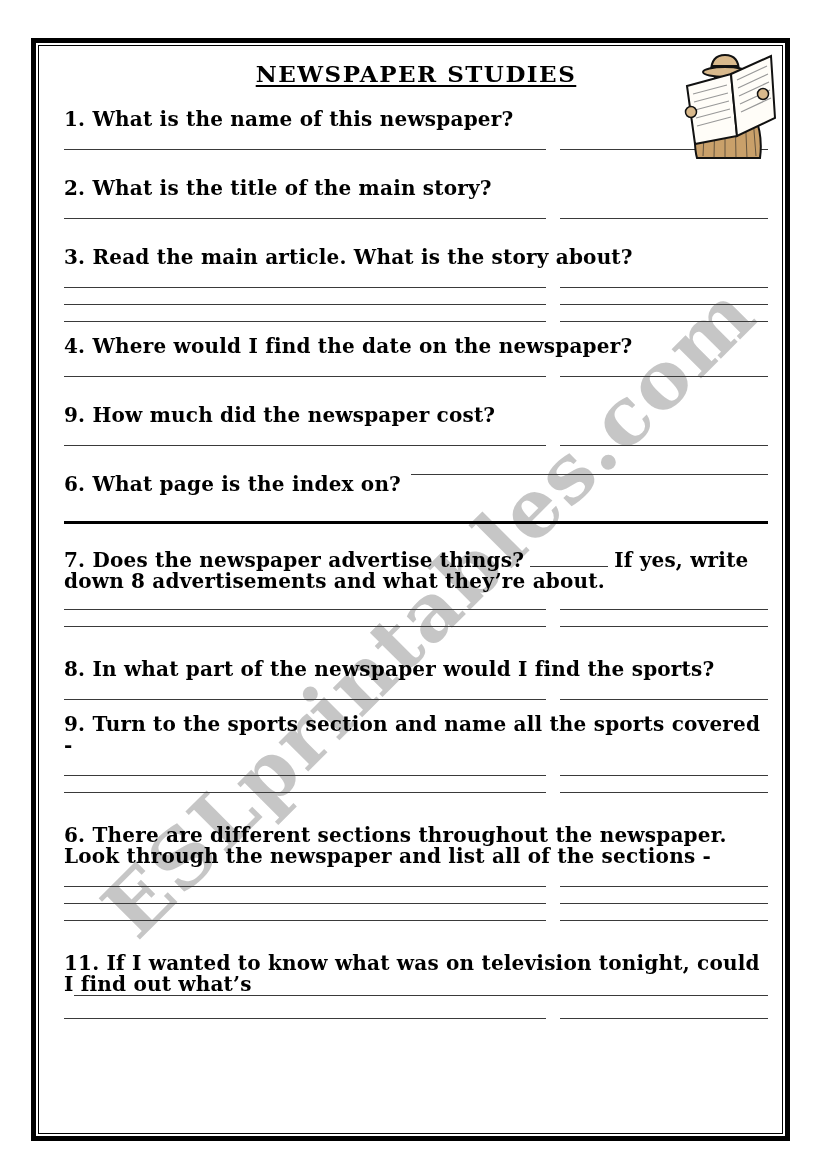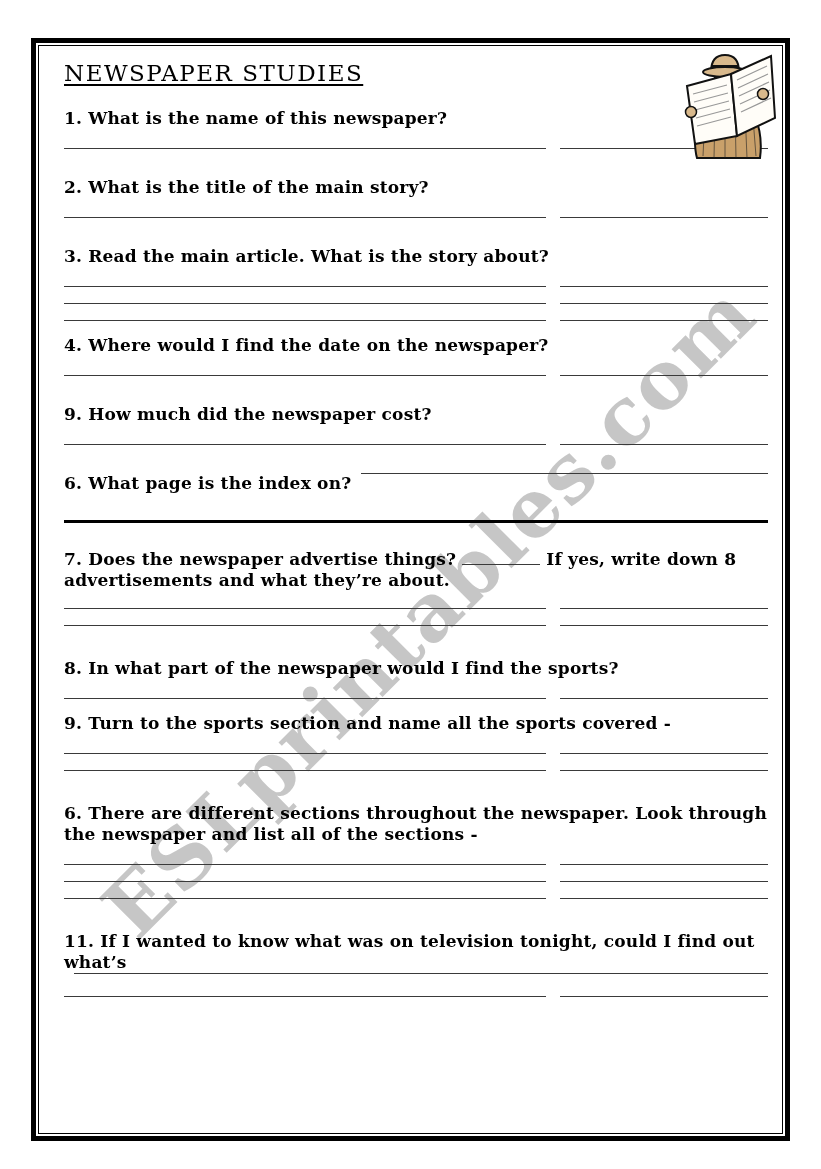--- a/index.html
+++ b/index.html
@@ -24,28 +24,29 @@
   .inner {
     width: 100%; height: 100%;
     border: 1px solid #000;
     padding: 10px 14px 0 25px;
     position: relative;
     overflow: hidden;
   }
   .content { position: relative; z-index: 1; }
   .title {
     margin: 4px 0 0 0;
+    text-align: center;
     font-size: 23px;
-    font-weight: normal;
+    font-weight: bold;
     letter-spacing: 1.5px;
     text-decoration: underline;
     text-underline-offset: 3px;
   }
   .q {
-    font-size: 17px;
+    font-size: 20px;
     font-weight: bold;
     line-height: 21px;
     letter-spacing: 0.2px;
     margin: 0;
   }
   .mt0{margin-top:0}.mt16{margin-top:16px}.mt18{margin-top:18px}.mt22{margin-top:22px}
   .mt26{margin-top:26px}.mt28{margin-top:28px}.mt30{margin-top:14px}.mt32{margin-top:32px}
   .rules .rule-row { display: flex; gap: 14px; margin-top: 15px; }
   .rules .rule-row:first-child { margin-top: 0; }
   .seg { border-bottom: 1.5px solid #3a3a3a; height: 2px; }

